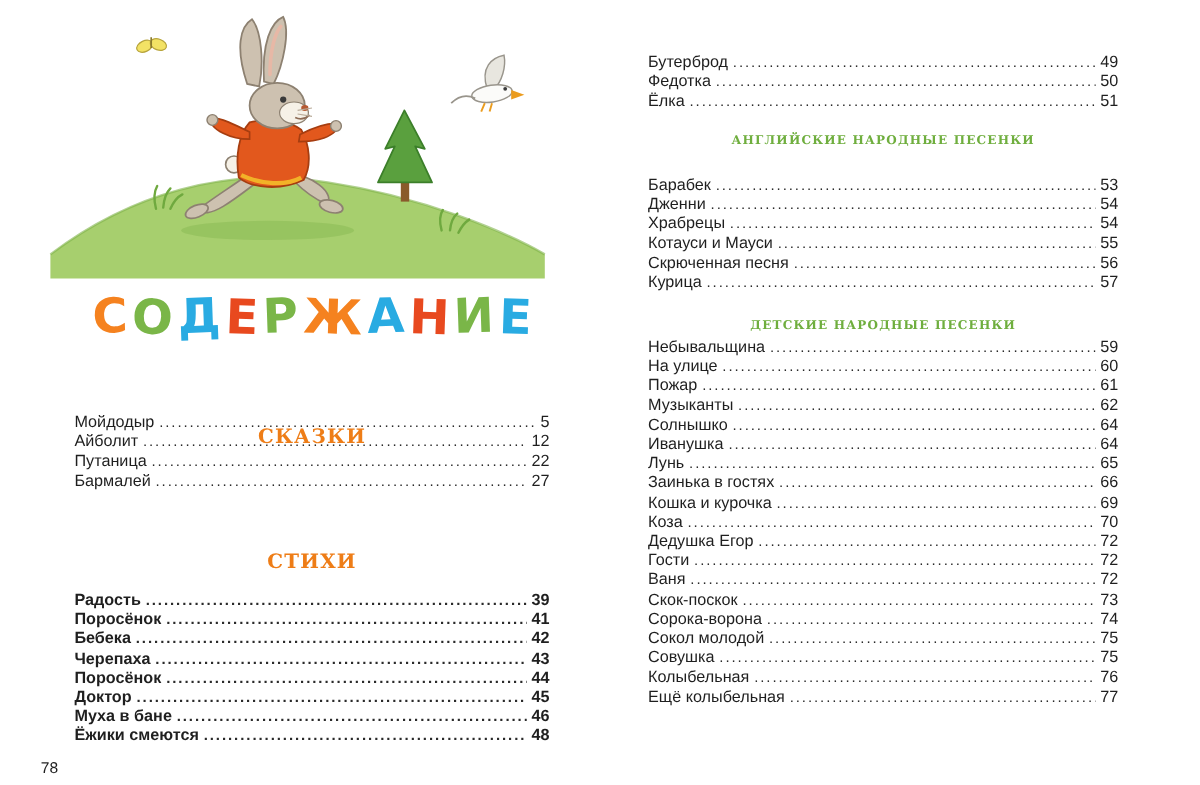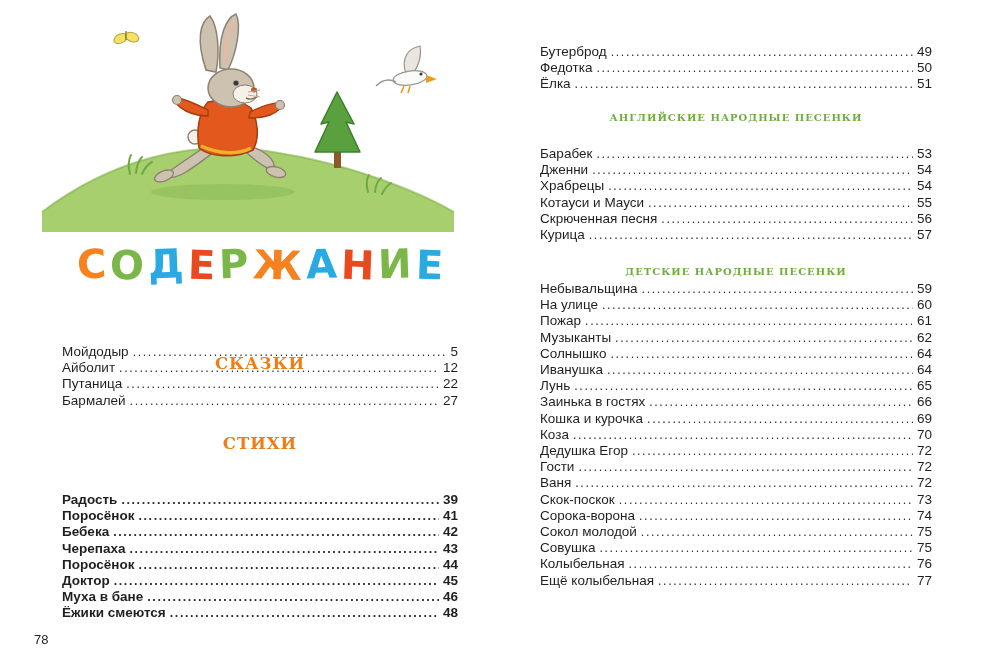--- a/index.html
+++ b/index.html
@@ -123,21 +123,21 @@
         <span class="leader"></span>
         <span class="toc-page">22</span>
       </div>
       <div class="toc-row">
         <span class="toc-title">Бармалей</span>
         <span class="leader"></span>
         <span class="toc-page">27</span>
       </div>
     </div>
 
-  <div class="abs section-heading h-orange" style="left:58px; top:434px; width:404px;">СТИХИ</div>
+  <div class="abs section-heading h-orange" style="left:58px; top:458px; width:404px;">СТИХИ</div>
   <div class="abs toc-list" style="left:62px; top:492px; width:396px;font-weight:bold;">
 
   <div class="toc-row">
         <span class="toc-title">Радость</span>
         <span class="leader"></span>
         <span class="toc-page">39</span>
       </div>
       <div class="toc-row">
         <span class="toc-title">Поросёнок</span>
         <span class="leader"></span>

